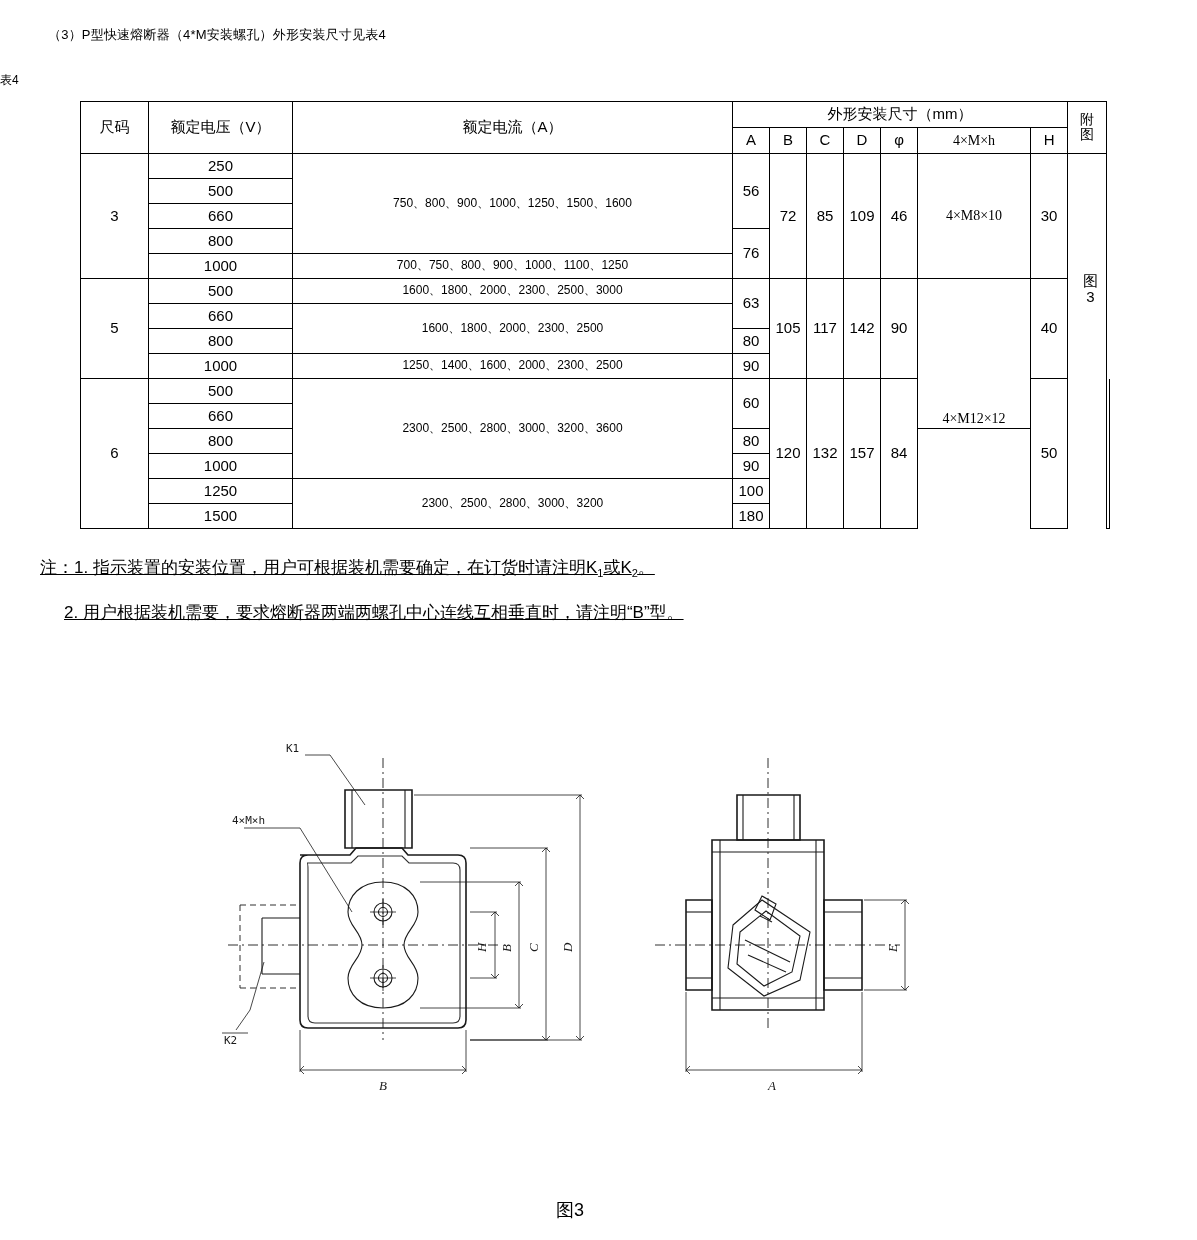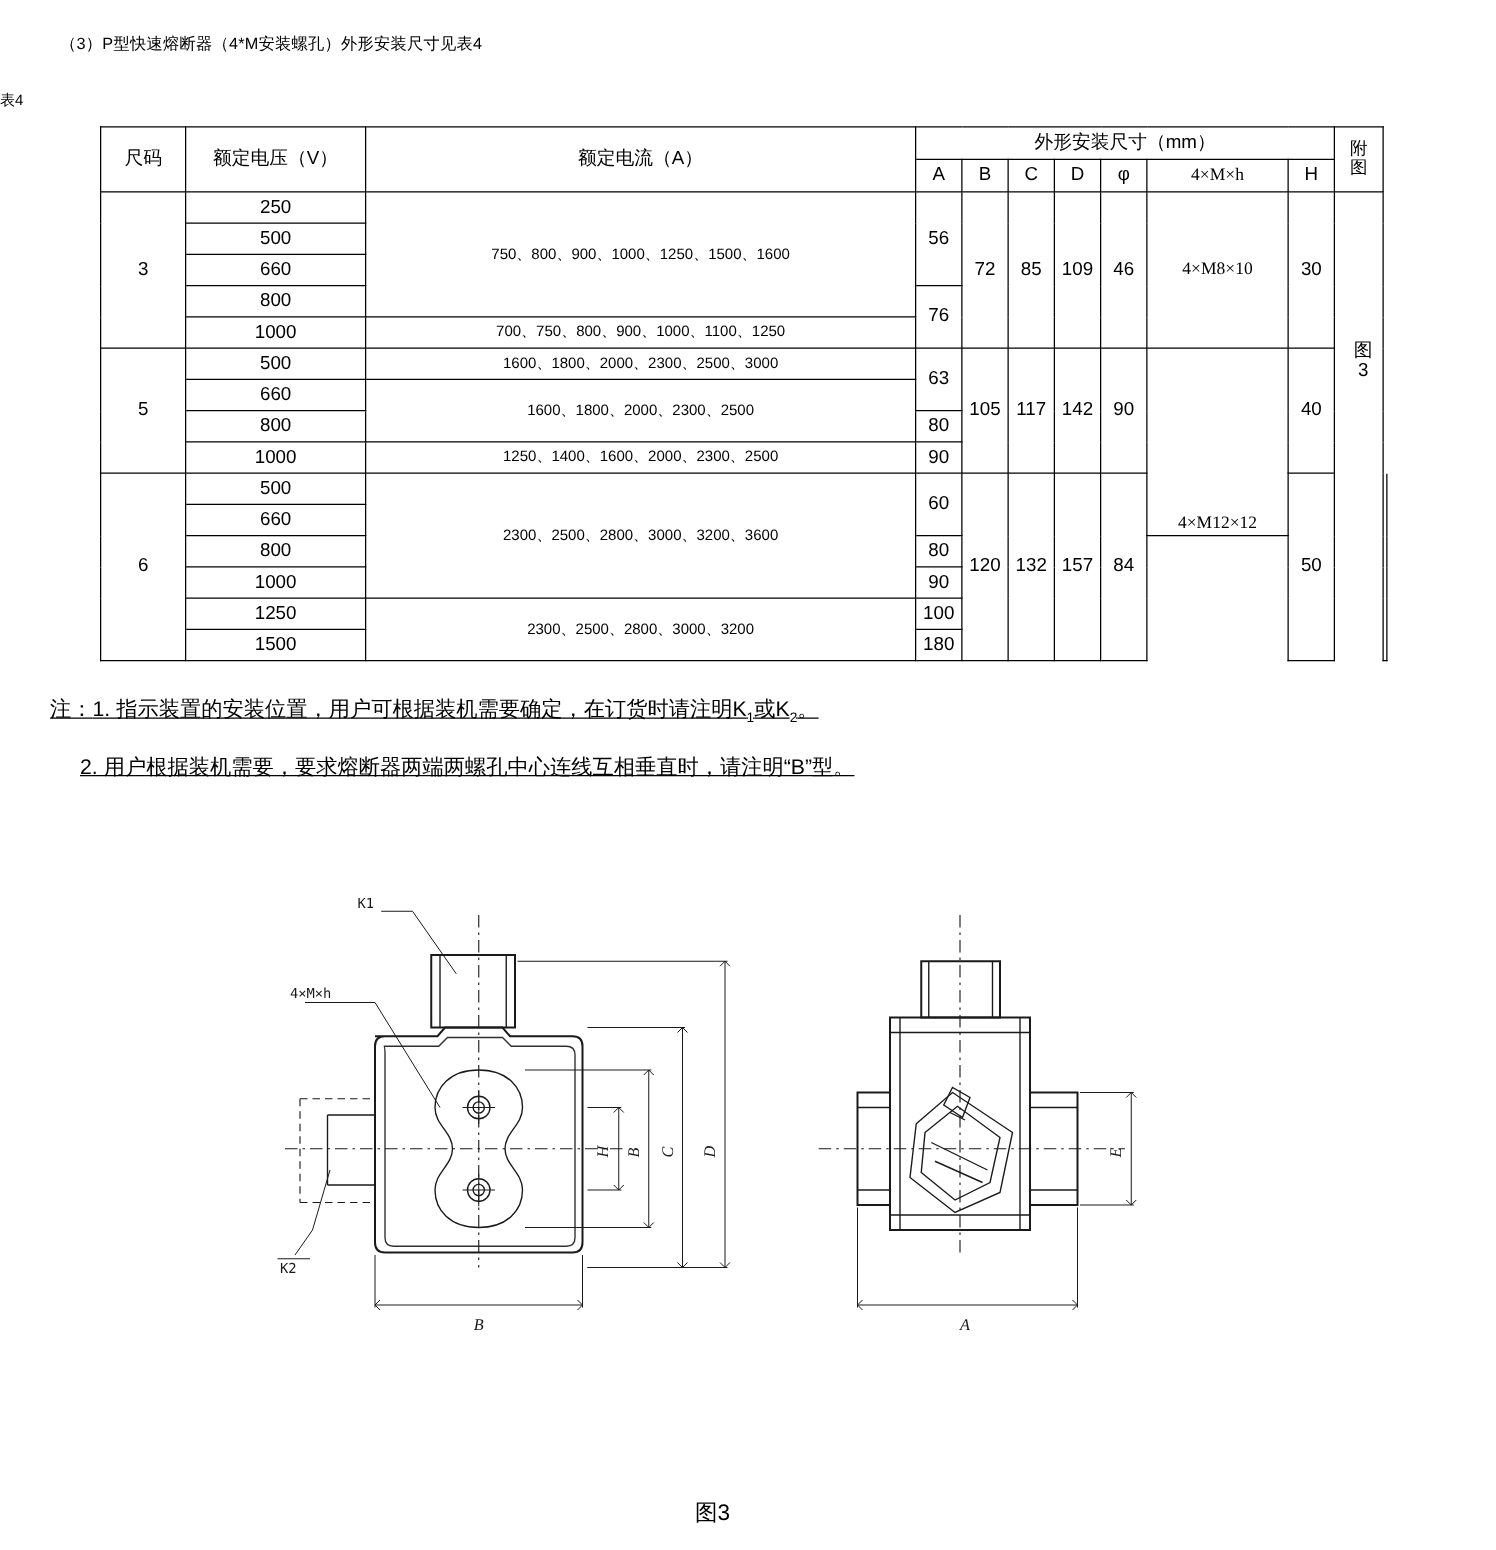--- a/index.html
+++ b/index.html
@@ -66,21 +66,21 @@
     font-size: 17px;
   }
   .note-line { margin-bottom: 18px; line-height: 1.5; text-decoration: underline; }
   .note-line.second { margin-left: 24px; }
   sub { font-size: 11px; }
 
   
   .figure {
     position: absolute;
     left: 0;
-    top: 674px;
+    top: 700px;
     width: 1036px;
     height: 500px;
   }
   .fig-caption {
     position: absolute;
     left: 0;
     top: 1198px;
     width: 1140px;
     text-align: center;
     font-size: 18px;

